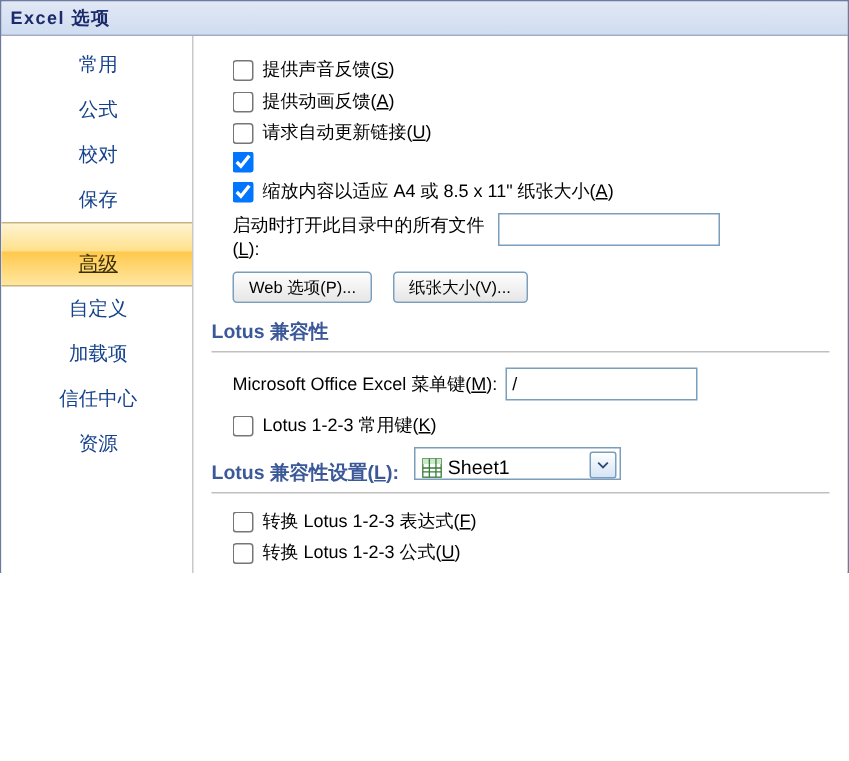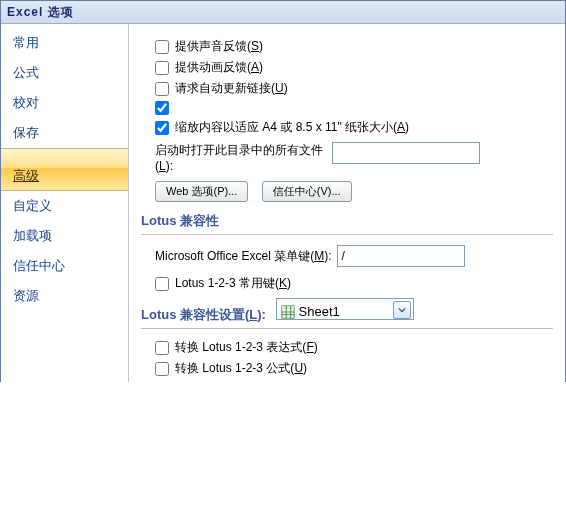--- a/index.html
+++ b/index.html
@@ -39,20 +39,21 @@
     border-right: 1px solid #c8c8c8;
     padding-top: 4px;
     box-sizing: border-box;
     background: #fff;
   }
   .nav-item {
     padding: 6px 10px 6px 12px;
     color: #15428b;
     cursor: pointer;
     font-size: 13px;
+    text-align: center;
   }
   .nav-item.selected {
     background: linear-gradient(to bottom, #fff4d2, #ffe08a 45%, #ffc84c 46%, #ffe7a0);
     border: 1px solid #c8b27a;
     border-left: none;
     border-right: none;
     color: #3b2e00;
     margin: 0;
     padding: 18px 10px 5px 12px;
     font-weight: normal;
@@ -217,21 +218,21 @@
       <div class="field-row">
         <span class="inline-label">
           <span>启动时打开此目录中的所有文件</span><br>
           <span>(</span><u>L</u><span>):</span>
         </span>
         <input type="text" value="" style="">
       </div>
 
       <div class="btn-row">
         <button class="win">Web 选项(P)...</button>
-        <button class="win">信任中心(V)...</button>
+        <button class="win">纸张大小(V)...</button>
       </div>
 
       <div class="section-header">Lotus 兼容性</div>
 
       <div class="lotus-label-row">
         <span><span>Microsoft Office Excel 菜单键(</span><u>M</u><span>):</span></span>
         <input type="text" value="/" style="">
       </div>
 
       <div class="row">

